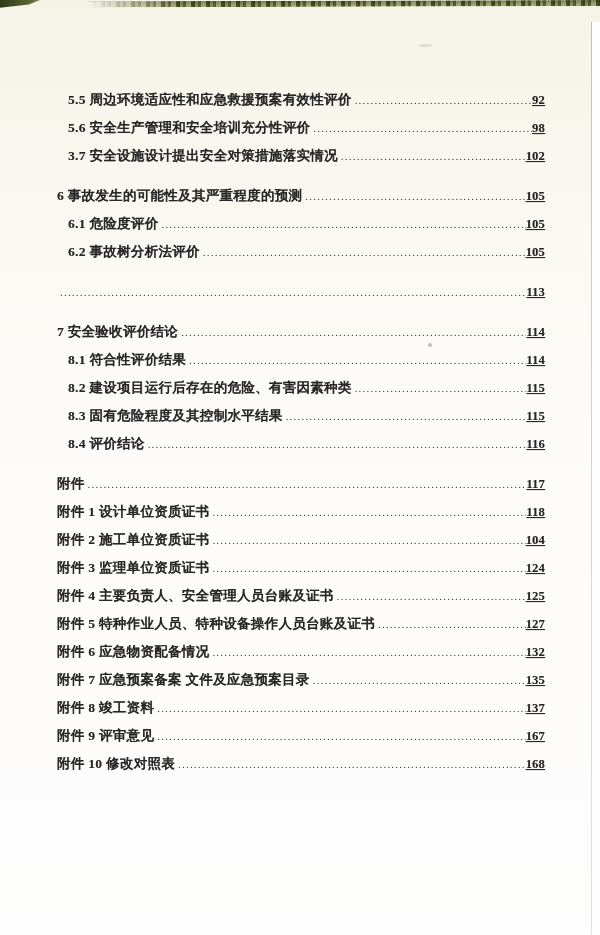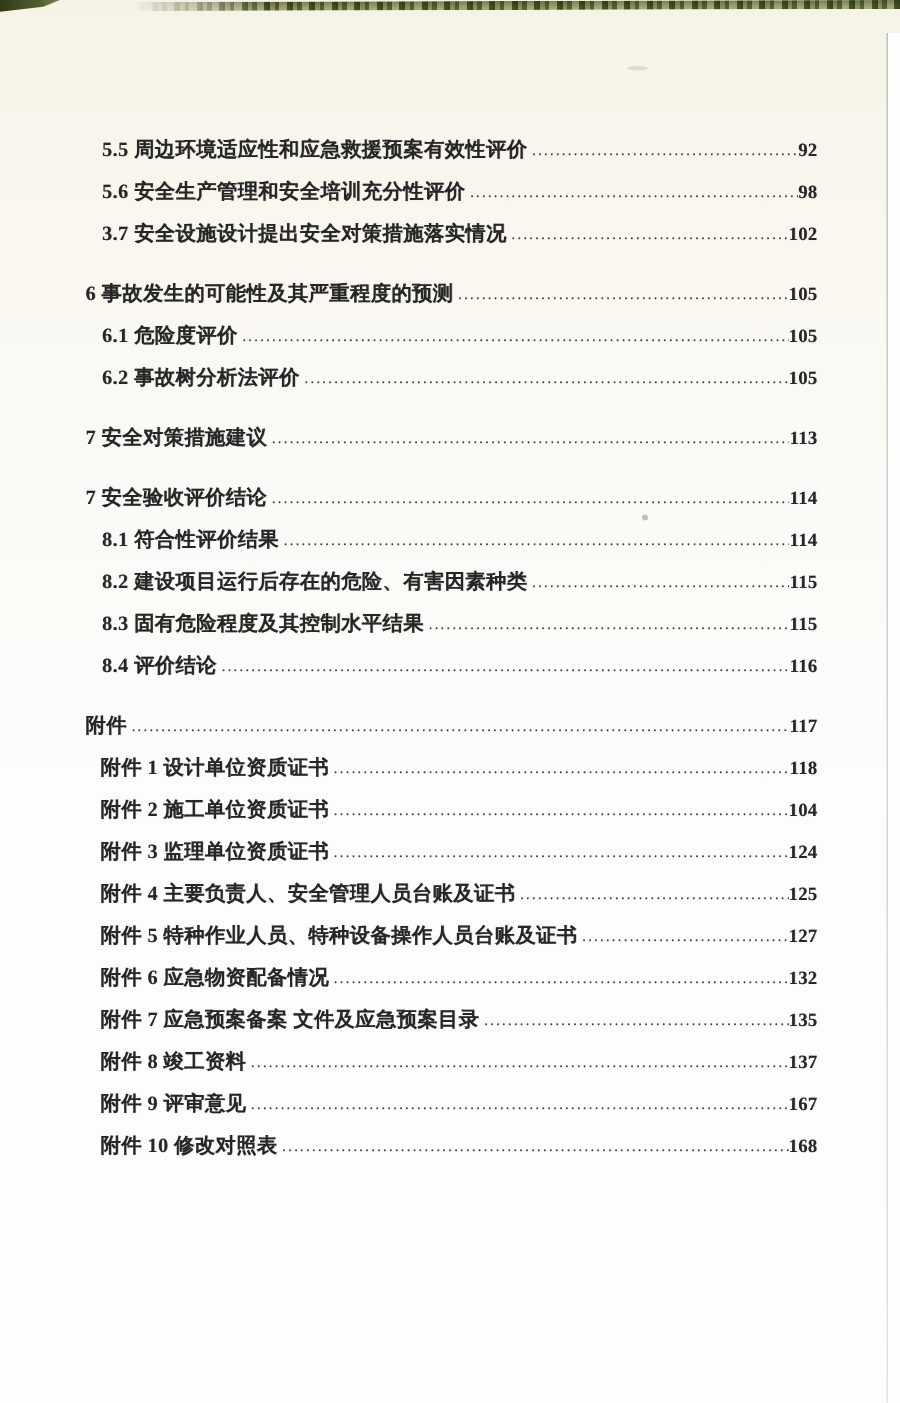--- a/index.html
+++ b/index.html
@@ -88,24 +88,25 @@
     letter-spacing: 1.2px;
     color: #3c3c3c;
     padding: 0 1px 0 3px;
     font-weight: 400;
     text-shadow: none;
   }
   .toc-row .p {
     flex: 0 0 auto;
     font-size: 12.5px;
     letter-spacing: 0.2px;
+    text-decoration: underline;
   }
   .toc-row.level0 { margin-left: 0; margin-top: 12px; }
   .toc-row.level1 { margin-left: 11px; }
-  .toc-row.level2 { margin-left: 10px; }
+  .toc-row.level2 { margin-left: 0; }
   
   .smudge1 {
     position: absolute;
     left: 418px; top: 44px; width: 14px; height: 3px;
     background: rgba(180,175,160,0.35);
     border-radius: 50%;
   }
   .smudge2 {
     position: absolute;
     left: 428px; top: 343px; width: 4px; height: 4px;
@@ -148,21 +149,20 @@
         <span class="t">6.1 危险度评价</span>
         <span class="leader" aria-hidden="true">....................................................................................................................................................................................................................................................................</span>
         <span class="p">105</span>
       </div>
       <div class="toc-row level1">
         <span class="t">6.2 事故树分析法评价</span>
         <span class="leader" aria-hidden="true">....................................................................................................................................................................................................................................................................</span>
         <span class="p">105</span>
       </div>
       <div class="toc-row level0">
-        <span class="t">7 安全对策措施建议</span>
         <span class="leader" aria-hidden="true">....................................................................................................................................................................................................................................................................</span>
         <span class="p">113</span>
       </div>
       <div class="toc-row level0">
         <span class="t">7 安全验收评价结论</span>
         <span class="leader" aria-hidden="true">....................................................................................................................................................................................................................................................................</span>
         <span class="p">114</span>
       </div>
       <div class="toc-row level1">
         <span class="t">8.1 符合性评价结果</span>

